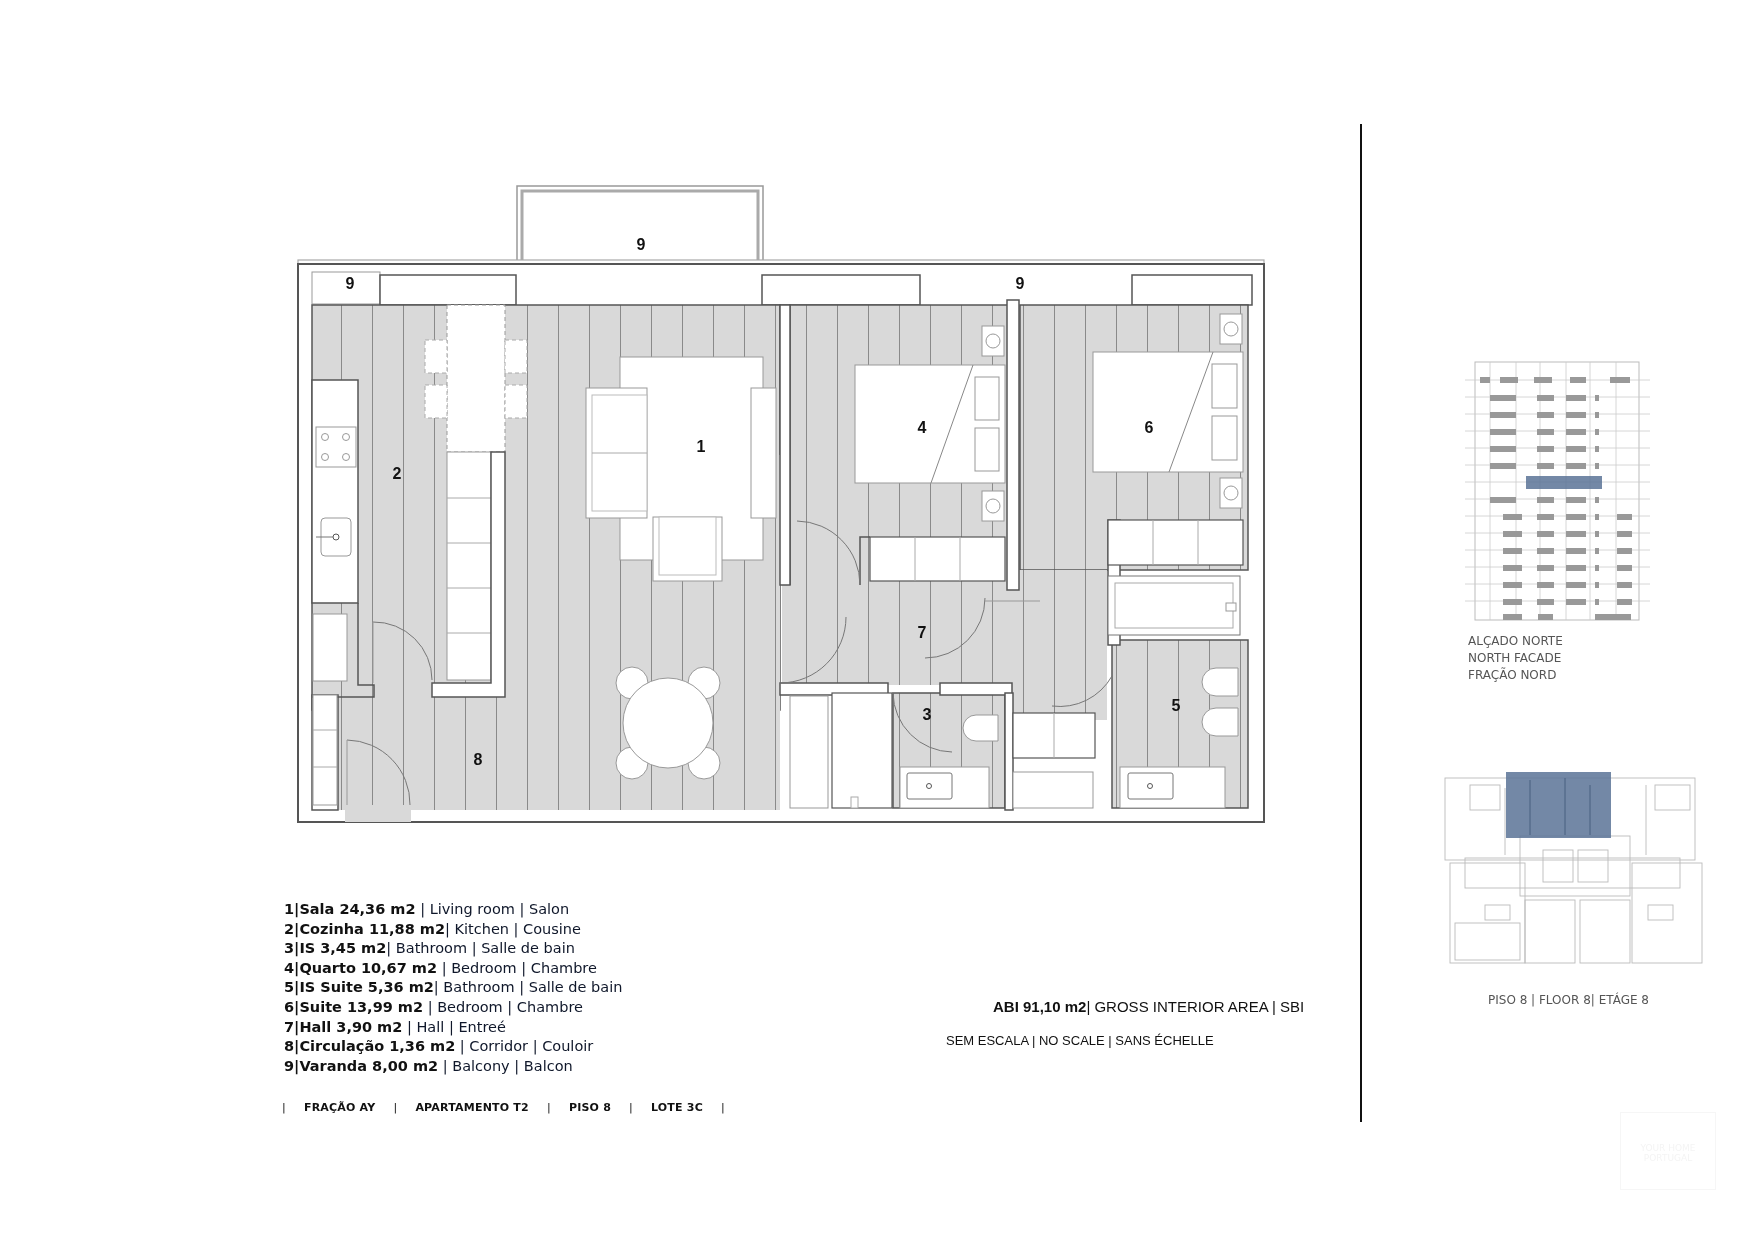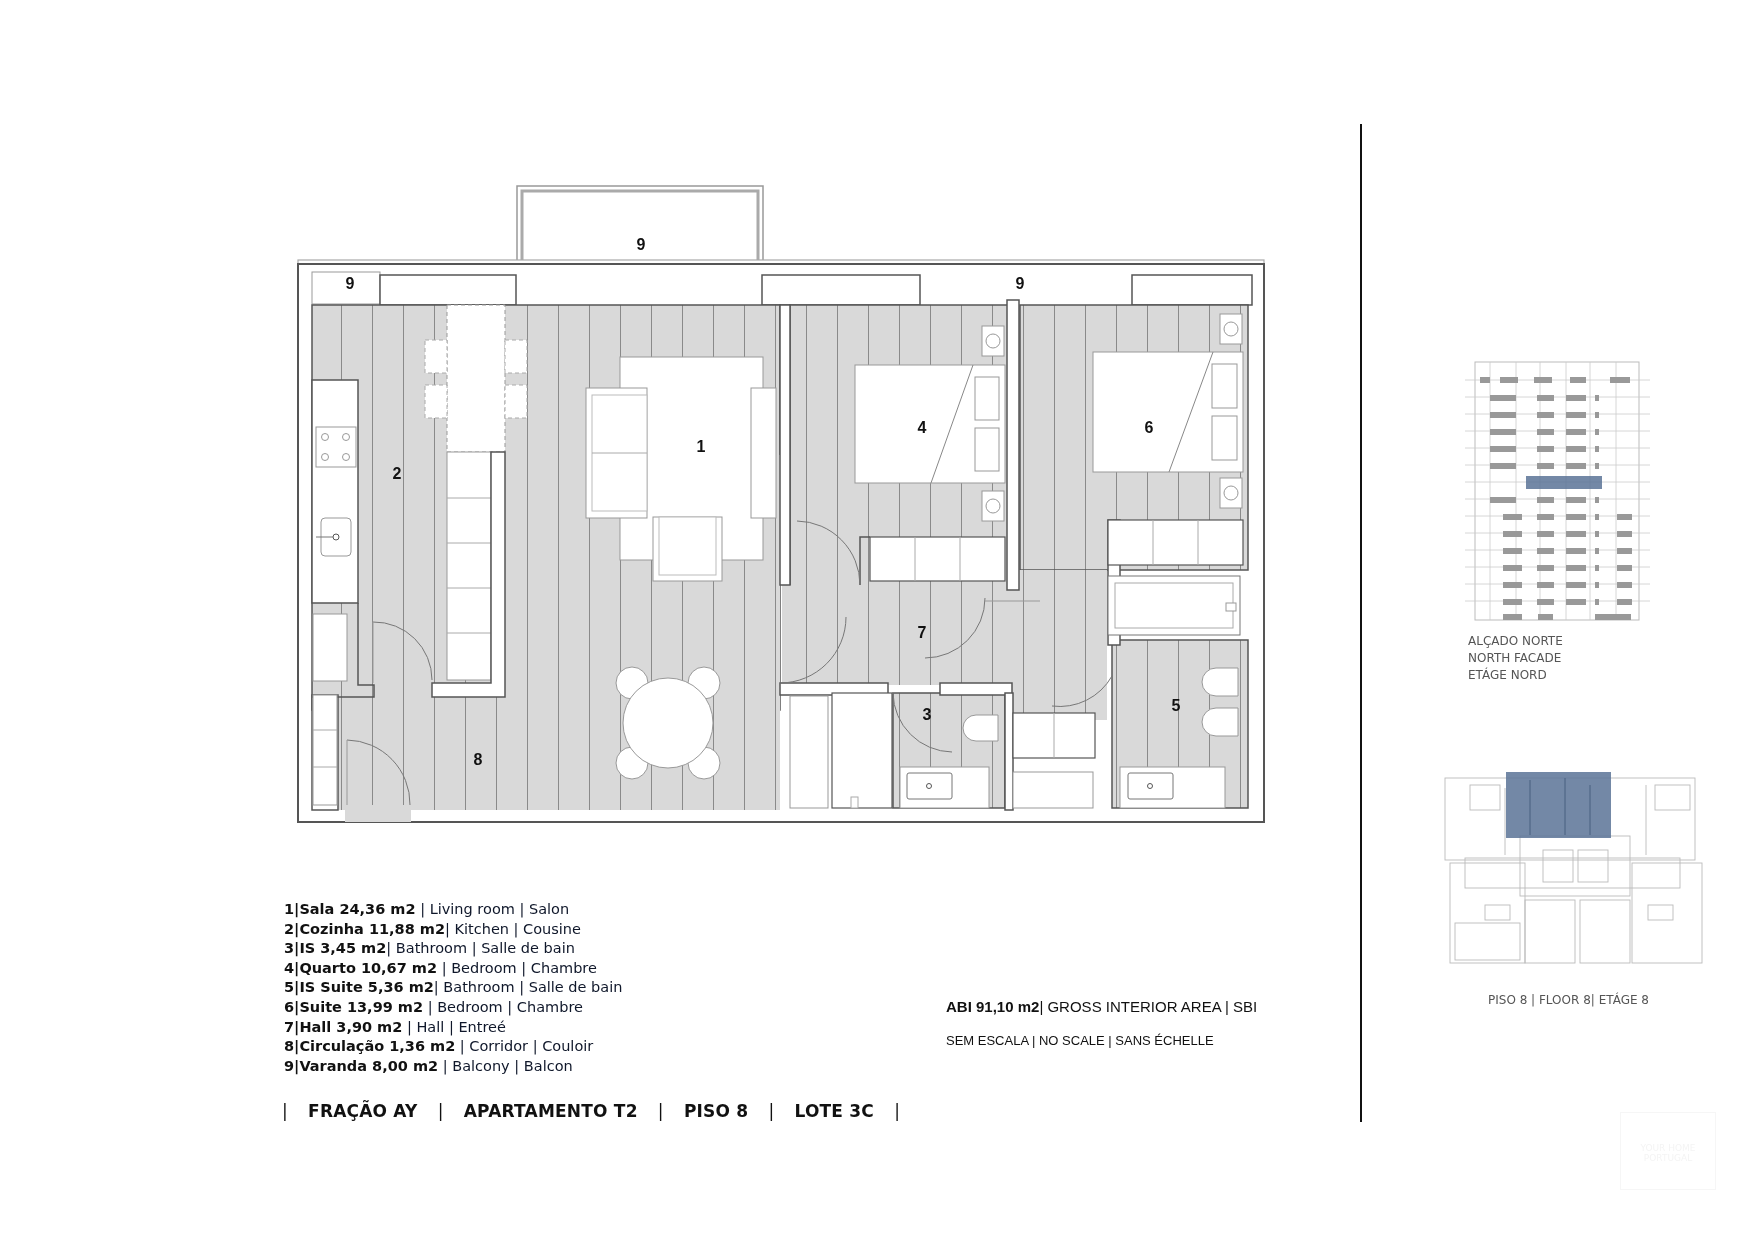--- a/index.html
+++ b/index.html
@@ -2,26 +2,26 @@
 <html><head>
 <meta charset="utf-8">
 <style>
   html, body { margin:0; padding:0; background:#fff; }
   body { width:1754px; height:1241px; position:relative; overflow:hidden; font-family:"DejaVu Sans", sans-serif; }
   #plan { position:absolute; left:0; top:0; }
   .legend { position:absolute; left:284px; top:900px; font-family:"DejaVu Sans", sans-serif; font-size:14.5px; line-height:19.6px; color:#222; }
   .legend .row { white-space:nowrap; }
   .legend b { font-weight:bold; color:#111; }
   .legend .en { color:#0f172a; }
-  .titlebar { position:absolute; left:282px; top:1101px; font-size:17px; font-weight:bold; color:#111; white-space:nowrap; letter-spacing:0.2px; }
+  .titlebar { position:absolute; left:282px; top:1101px; font-size:11px; font-weight:bold; color:#111; white-space:nowrap; letter-spacing:0.2px; }
   .titlebar span { display:inline-block; }
   .titlebar .sep { margin:0 14px; font-weight:normal; }
   .area { position:absolute; left:946px; top:998px; font-family:"Liberation Sans", sans-serif; color:#111; }
   .area .l1 { font-size:15px; white-space:nowrap; }
-  .area .l1 b { font-weight:bold; }
+  .area .l1 b { font-weight:bold;margin-left:47px; }
   .area .l2 { font-size:13px; white-space:nowrap; margin-top:18px; }
   .divider { position:absolute; left:1360px; top:124px; width:2px; height:998px; background:#111; }
   .caption { position:absolute; text-align:left; color:#555; font-size:12px; line-height:17px; font-family:"DejaVu Sans", sans-serif; }
   .watermark { position:absolute; left:1620px; top:1112px; width:96px; height:78px; border:1px solid #f6f6f6; color:#f4f4f4; font-size:9px; text-align:center; padding-top:30px; box-sizing:border-box; }
 </style>
 </head>
 <body>
 
 <svg id="plan" width="1754" height="1241" viewBox="0 0 1754 1241">
   <defs>
@@ -359,18 +359,18 @@
 <div class="area">
   <div class="l1"><b>ABI 91,10 m2</b><span>| GROSS INTERIOR AREA | SBI</span></div>
   <div class="l2">SEM ESCALA | NO SCALE | SANS ÉCHELLE</div>
 </div>
 
 <div class="divider"></div>
 
 <div class="caption" style="left:1468px; top:633px; width:180px;">
   <div>ALÇADO NORTE</div>
   <div>NORTH FACADE</div>
-  <div>ETÁGE NORD</div>
+  <div>FRAÇÃO NORD</div>
 </div>
 
 <div class="caption" style="left:1488px; top:992px; width:200px;">PISO 8  | FLOOR 8| ETÁGE 8</div>
 
 <div class="watermark">YOUR HOME PORTUGAL</div>
 
 </body></html>

